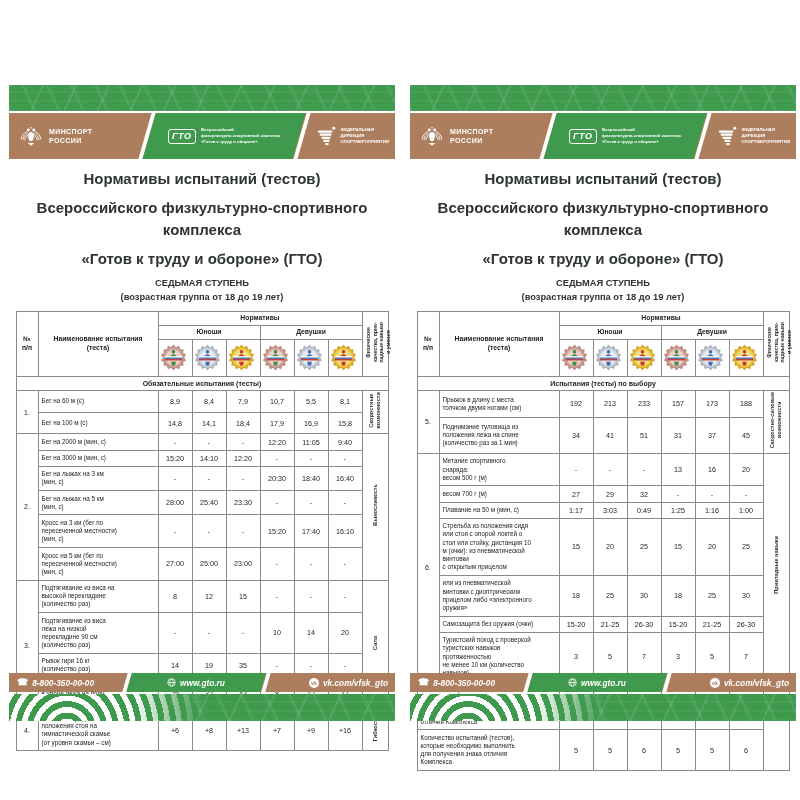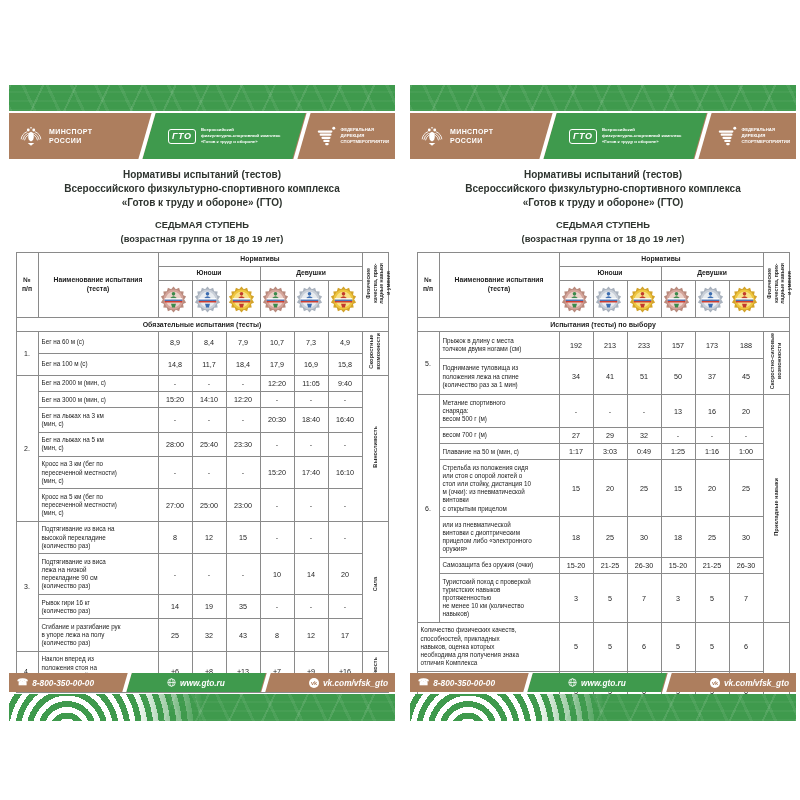--- a/index.html
+++ b/index.html
@@ -25,21 +25,21 @@
   .logos .gseg{left:140px;width:150px;}
   .gseg-in{transform:skewX(16deg);height:100%;display:flex;align-items:center;justify-content:center;gap:5px;padding:0 6px;}
   .slash{position:absolute;top:-2px;bottom:-2px;width:3.5px;background:#fff;transform:skewX(-16deg);}
   .gtobox{border:1.4px solid #fff;border-radius:3px;padding:1.5px 3.5px;color:#fff;
           font-weight:700;font-style:italic;font-size:9px;letter-spacing:.5px;}
   .gtxt,.ftxt{color:#fff;font-size:4.3px;line-height:1.45;font-weight:700;}
   .seg.fed{right:6px;width:92px;gap:4px;justify-content:flex-end;}
 
   
   .titles{text-align:center;margin-top:9px;color:#2e342f;}
-  .t1{font-size:10px;font-weight:700;line-height:1.42;}
+  .t1{font-size:15px;font-weight:700;line-height:1.42;margin-top:8px;}
   .stage{margin-top:8px;font-size:9.3px;font-weight:700;line-height:1.5;color:#2e342f;}
 
   
   table.norms{table-layout:fixed;width:372px;margin:6px auto 0;border-collapse:collapse;
               border:1.6px solid #3c3c3c;}
   table.norms td,table.norms th{border:1px solid #8a8a8a;background:#fff;vertical-align:middle;}
   th{font-size:6.8px;font-weight:700;padding:2px;white-space:pre-line;line-height:1.3;}
   td.section{font-size:7px;font-weight:700;text-align:center;padding:3px 2px;border-top:1.4px solid #3c3c3c;border-bottom:1.4px solid #3c3c3c;}
   td.nm{font-size:6.3px;text-align:left;padding:3.5px 3px;line-height:1.3;white-space:pre-line;}
   td.val{font-size:7.2px;text-align:center;padding:3px 1px;}
@@ -235,29 +235,29 @@
         <tr>
           <td class="section" colspan="9">Обязательные испытания (тесты)</td>
         </tr>
         <tr class="gtop">
           <td class="num" rowspan="2">1.</td>
           <td class="nm">Бег на 60 м (с)</td>
           <td class="val">8,9</td>
           <td class="val">8,4</td>
           <td class="val">7,9</td>
           <td class="val">10,7</td>
-          <td class="val">7,3</td>
-          <td class="val">4,9</td>
+          <td class="val">5,5</td>
+          <td class="val">8,1</td>
           <td class="qc" rowspan="2"><span class="rot">Скоростные
 возможности</span></td>
         </tr>
         <tr>
           <td class="nm">Бег на 100 м (с)</td>
           <td class="val">14,8</td>
-          <td class="val">11,7</td>
+          <td class="val">14,1</td>
           <td class="val">18,4</td>
           <td class="val">17,9</td>
           <td class="val">16,9</td>
           <td class="val">15,8</td>
         </tr>
         <tr class="gtop">
           <td class="num" rowspan="6">2.</td>
           <td class="nm">Бег на 2000 м (мин, с)</td>
           <td class="val">-</td>
           <td class="val">-</td>
@@ -594,21 +594,21 @@
           <td class="qc" rowspan="2"><span class="rot">Скоростно-силовые
 возможности</span></td>
         </tr>
         <tr>
           <td class="nm">Поднимание туловища из
 положения лежа на спине
 (количество раз за 1 мин)</td>
           <td class="val">34</td>
           <td class="val">41</td>
           <td class="val">51</td>
-          <td class="val">50</td>
+          <td class="val">31</td>
           <td class="val">37</td>
           <td class="val">45</td>
         </tr>
         <tr class="gtop">
           <td class="num" rowspan="7">6.</td>
           <td class="nm">Метание спортивного
 снаряда:
 весом 500 г (м)</td>
           <td class="val">-</td>
           <td class="val">-</td>

